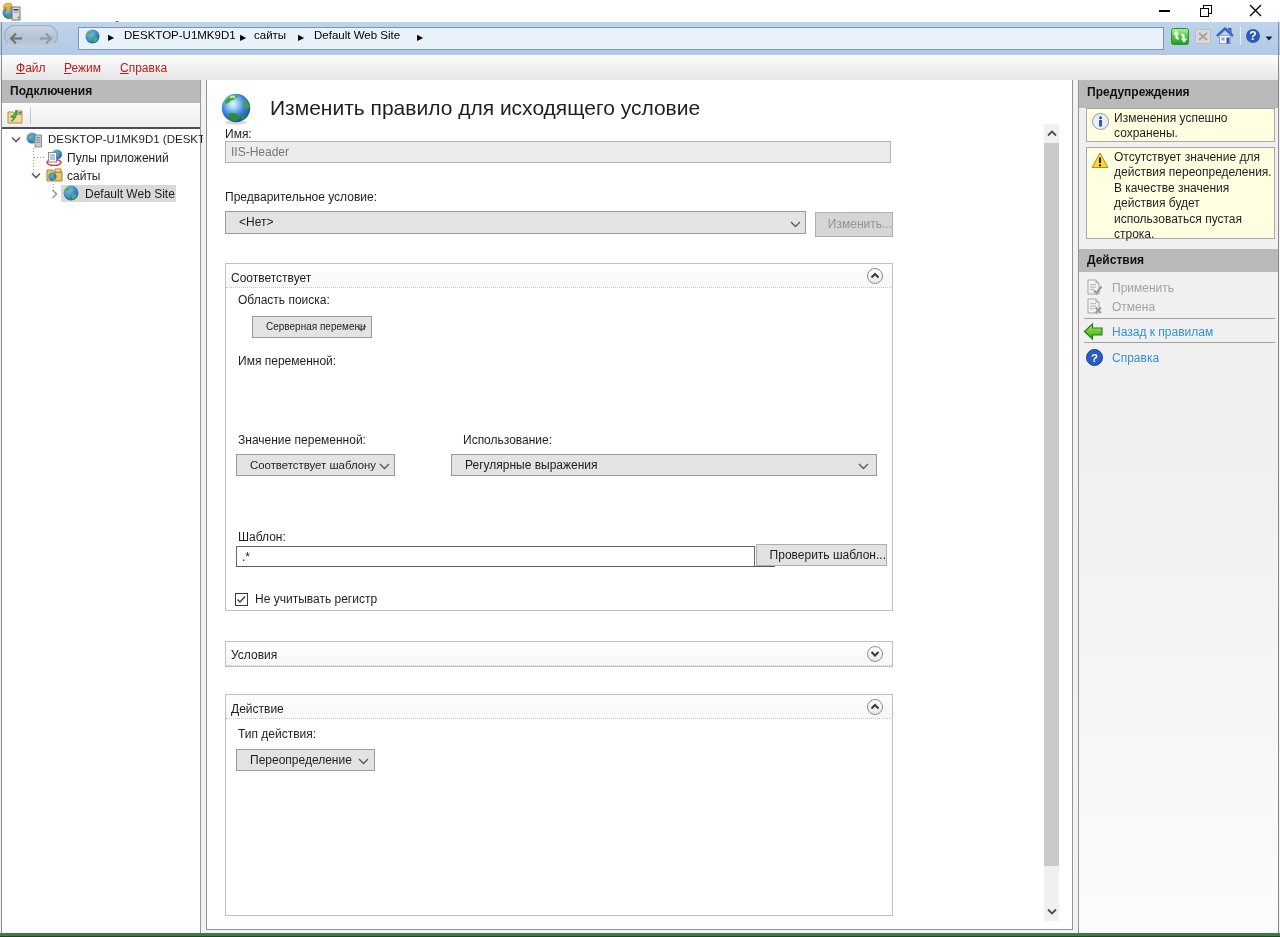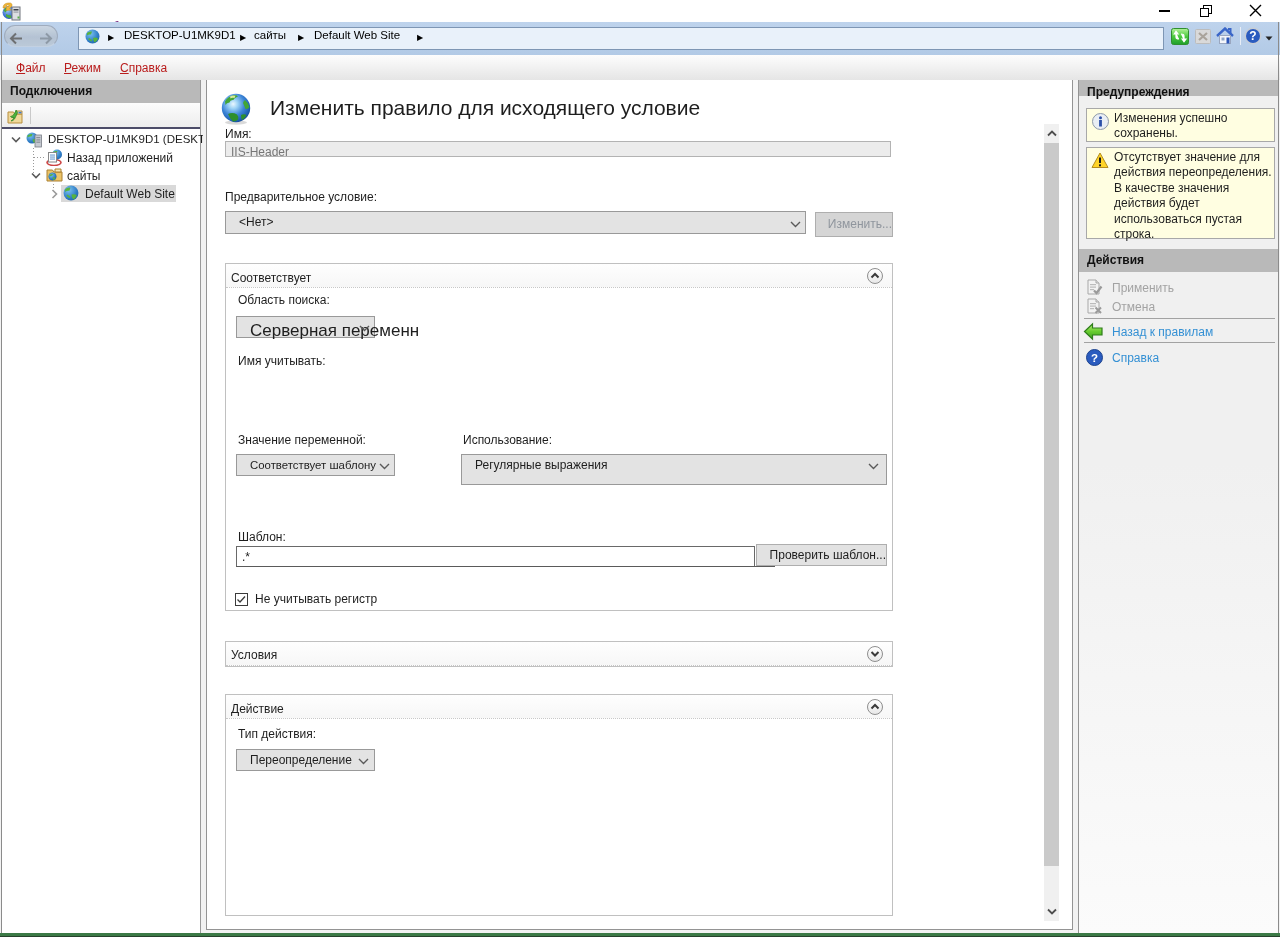--- a/index.html
+++ b/index.html
@@ -32,21 +32,21 @@
 .input.disabled{background:#ececec;border-color:#b3b3b3;color:#767676}
 .combo{border:1px solid #999;background:#e3e3e3;font-size:12px;padding:3px 13px;white-space:nowrap}
 .btn{border:1px solid #aeaeae;background:#dddddd;font-size:12px;text-align:right}
 .section{border:1px solid #c0c0c0;background:#fff}
 .sechdr{position:absolute;left:0;top:0;right:0;height:24px;border-bottom:1px dotted #c8c8c8;background:linear-gradient(180deg,#fefefe,#f7f7f7)}
 .sechdr .t{position:absolute;left:5px;top:7px;font-size:12px}
 .chevcirc{position:absolute;width:16px;height:16px;border-radius:50%;border:1px solid #8e8e8e;background:linear-gradient(180deg,#fff,#e8e8e8);top:4px;right:9px}
 .fieldset{border:1px solid #d0d0d0}
 
 #rightpanel{left:1078px;top:80px;width:200px;height:853px;background:linear-gradient(180deg,#f0f0f0 45%,#fbfbfb);border-left:1px solid #949494}
-#righthdr1{left:0;top:0;width:199px;height:16px;padding:5px 0 0 8px}
+#righthdr1{left:0;top:0;width:199px;height:28px;padding:5px 0 0 8px}
 #righthdr2{left:0;top:169px;width:199px;height:23px;padding:4px 0 0 8px}
 .alert{left:7px;width:189px;background:#fffee1;border:1px solid #a8a8a8;font-size:12px;line-height:15.4px}
 .alerttxt{position:absolute;left:27px;top:2px;white-space:nowrap}
 .actrow{font-size:12px;white-space:nowrap}
 .disabledtxt{color:#a3a3a3}
 .linktxt{color:#3490d4}
 .sep{left:5px;width:191px;height:1px;background:#a2a2a2}
 
 #bottomgreen{left:0;top:933px;width:1280px;height:3px;background:#3c7a46}
 #bottomdark{left:0;top:936px;width:1280px;height:1px;background:#27412c}
@@ -183,21 +183,21 @@
   <div class="abs treerow" style="top:69px">
     <svg class="abs" style="left:44px;top:0" width="17" height="17" viewBox="0 0 17 17">
       <ellipse cx="8" cy="13.5" rx="7" ry="3" fill="none" stroke="#c44" stroke-width="1.6"></ellipse>
       <circle cx="11" cy="5.5" r="5" fill="url(#gg)"></circle>
       <path d="M7 3 Q9 1.5 11.5 2 L10.5 4 Q8.5 3.8 7 5 Z" fill="#57b33e"></path>
       <rect x="2.5" y="3.5" width="8" height="9.5" fill="#fff" stroke="#888"></rect>
       <rect x="4" y="5.5" width="5" height="1.1" fill="#6b9bd2"></rect>
       <rect x="4" y="7.5" width="5" height="1.1" fill="#6b9bd2"></rect>
       <rect x="4" y="9.5" width="5" height="1.1" fill="#6b9bd2"></rect>
     </svg>
-    <div class="abs treelabel" style="left:65px">Назад приложений</div>
+    <div class="abs treelabel" style="left:65px">Пулы приложений</div>
   </div>
   <div class="abs treerow" style="top:87px">
     <svg class="abs" style="left:29px;top:5px" width="10" height="8">
         <path d="M1 1.5 L5 5.5 L9 1.5" stroke="#5a5a5a" stroke-width="1.6" fill="none"></path>
       </svg>
     <svg class="abs" style="left:44px;top:0" width="17" height="16" viewBox="0 0 17 16">
       <path d="M1 3 L6.5 3 L8 5 L16 5 L16 14 L1 14 Z" fill="#ecc468" stroke="#ab8030"></path>
       <path d="M9 2 L15 2 L15 5 L9 5 Z" fill="#f7e7b5" stroke="#ab8030"></path>
       <circle cx="6.5" cy="9.5" r="3.8" fill="url(#gg)" stroke="#2d6da8" stroke-width="0.5"></circle>
       <path d="M3.5 8 Q5 6.5 7 7 L6.2 8.8 Q4.8 8.5 3.8 9.5 Z" fill="#57b33e"></path>
@@ -234,53 +234,53 @@
   <ellipse cx="15" cy="29.5" rx="11" ry="2.2" fill="#b9b9b9" opacity="0.55"></ellipse>
   <circle cx="15" cy="15" r="14.2" fill="url(#gb)"></circle>
   <path d="M4 8.5 Q6.5 3.5 13 2 Q16 1.8 17 3.5 Q13 5 12.5 7 Q9 6.5 8.5 9.5 Q5.5 9.5 4.5 12 Z" fill="#42a636"></path>
   <path d="M9 3.5 Q12 2.2 14.5 2.8 L13.5 5 Q11 4.5 9.5 5.5 Z" fill="#d8e89a"></path>
   <path d="M24 7 Q27.5 10 28.5 14 Q27 16.5 24.5 16 Q23 12 22 10 Q22.5 8 24 7 Z" fill="#42a636"></path>
   <path d="M7 21 Q11.5 19 16 21.5 Q18 23.5 17 26.5 Q14.5 29 12 28.5 Q8.5 25.5 7 21 Z" fill="#2e8f2c"></path>
   <path d="M20 22 Q23 20.5 25.5 22 Q24 25.5 21 27 Q20 24.5 20 22 Z" fill="#2e8f2c"></path>
 </svg>
 <div class="abs lbl" style="left:270px;top:96px;font-size:21px;letter-spacing:0px">Изменить правило для исходящего условие</div>
 <div class="abs lbl" style="left:225px;top:127px">Имя:</div>
-<div class="abs input disabled" style="left:225px;top:141px;width:666px;height:16px">IIS-Header</div>
+<div class="abs input disabled" style="left:225px;top:141px;width:666px;height:22px">IIS-Header</div>
 <div class="abs lbl" style="left:225px;top:190px">Предварительное условие:</div>
 <div class="abs combo" style="left:225px;top:211px;width:581px;height:23px">&lt;Нет&gt;
   <svg class="abs" style="right:4px;top:9px" width="11" height="7">
       <path d="M1 1 L5.5 5.5 L10 1" stroke="#5a5a5a" stroke-width="1.4" fill="none"></path>
     </svg>
 </div>
 <div class="abs btn" style="left:815px;top:212px;width:78px;height:25px;background:#d5d5d5;color:#8f959d;padding-top:4px">Изменить...</div>
 
 <div class="abs section" style="left:225px;top:263px;width:668px;height:348px">
   <div class="sechdr">
       <span class="t">Соответствует</span>
     <div class="chevcirc">
         <svg width="16" height="16" style="position:absolute;left:-1px;top:-1px">
           <path d="M4.5 9.5 L8 6 L11.5 9.5" stroke="#3a3a3a" stroke-width="2" fill="none"></path>
         </svg>
       </div>
   </div>
   <div class="abs lbl" style="left:12px;top:29px">Область поиска:</div>
-  <div class="abs combo" style="left:10px;top:52px;width:139px;height:22px;font-size:17px;padding-top:4px">Серверная переменн
+  <div class="abs combo" style="left:26px;top:52px;width:120px;height:22px;font-size:10px;padding-top:4px">Серверная переменн
     <svg class="abs" style="right:4px;top:8px" width="11" height="7">
         <path d="M1 1 L5.5 5.5 L10 1" stroke="#5a5a5a" stroke-width="1.4" fill="none"></path>
       </svg>
   </div>
-  <div class="abs lbl" style="left:12px;top:90px">Имя учитывать:</div>
+  <div class="abs lbl" style="left:12px;top:90px">Имя переменной:</div>
   <div class="abs lbl" style="left:12px;top:169px">Значение переменной:</div>
   <div class="abs combo" style="left:10px;top:190px;width:159px;height:22px;font-size:11.4px;padding-top:4px">Соответствует шаблону
     <svg class="abs" style="right:4px;top:8px" width="11" height="7">
         <path d="M1 1 L5.5 5.5 L10 1" stroke="#5a5a5a" stroke-width="1.4" fill="none"></path>
       </svg>
   </div>
   <div class="abs lbl" style="left:237px;top:169px">Использование:</div>
-  <div class="abs combo" style="left:235px;top:190px;width:426px;height:31px">Регулярные выражения
+  <div class="abs combo" style="left:225px;top:190px;width:426px;height:22px">Регулярные выражения
     <svg class="abs" style="right:7px;top:8px" width="11" height="7">
         <path d="M1 1 L5.5 5.5 L10 1" stroke="#5a5a5a" stroke-width="1.4" fill="none"></path>
       </svg>
   </div>
   <div class="abs lbl" style="left:12px;top:266px">Шаблон:</div>
   <div class="abs input" style="left:10px;top:282px;width:519px;height:21px">.*</div>
   <div class="abs" style="left:10px;top:302px;width:539px;height:1px;background:#5a5a5a"></div>
   <div class="abs btn" style="left:530px;top:280px;width:131px;height:22px;background:#e2e2e2;padding-top:3px">Проверить шаблон...</div>
   <div class="abs" id="cb1" style="left:9px;top:329px;width:13px;height:13px;border:1px solid #3b3b3b;background:#fff">
     <svg width="13" height="13" style="position:absolute;left:-1px;top:-1px">

